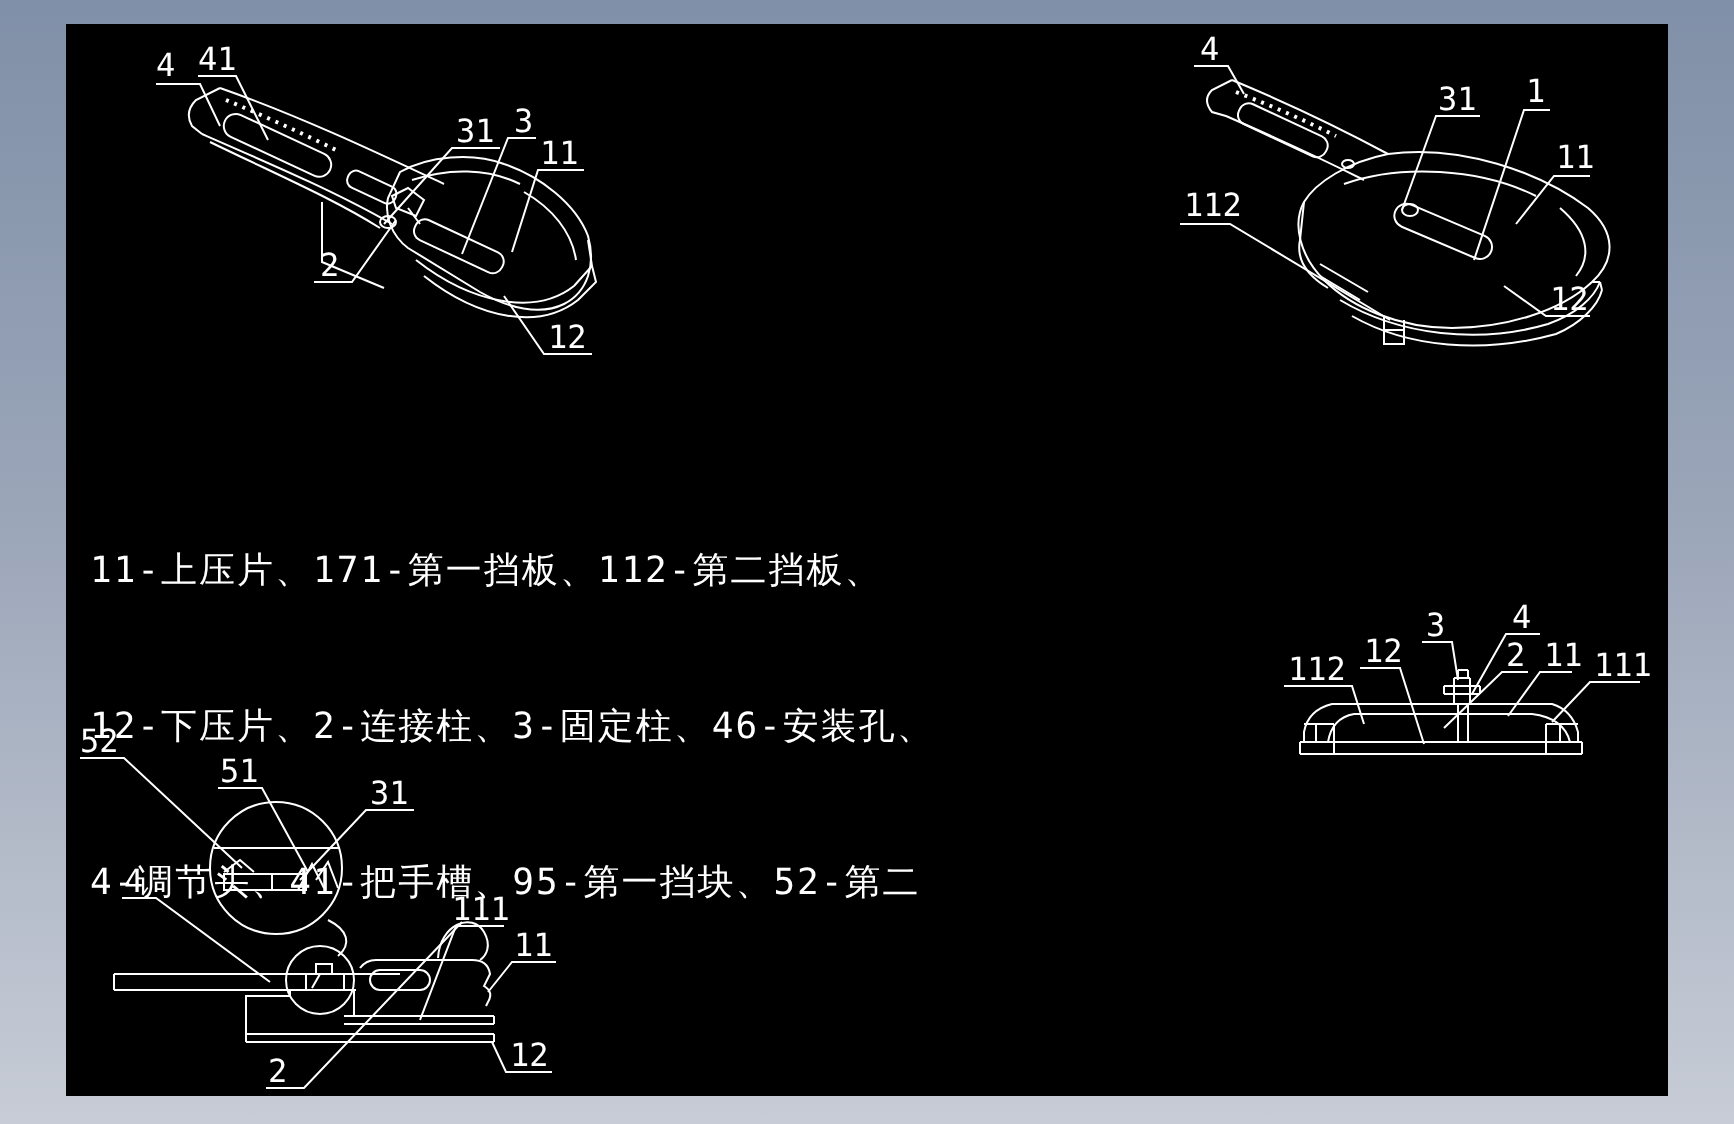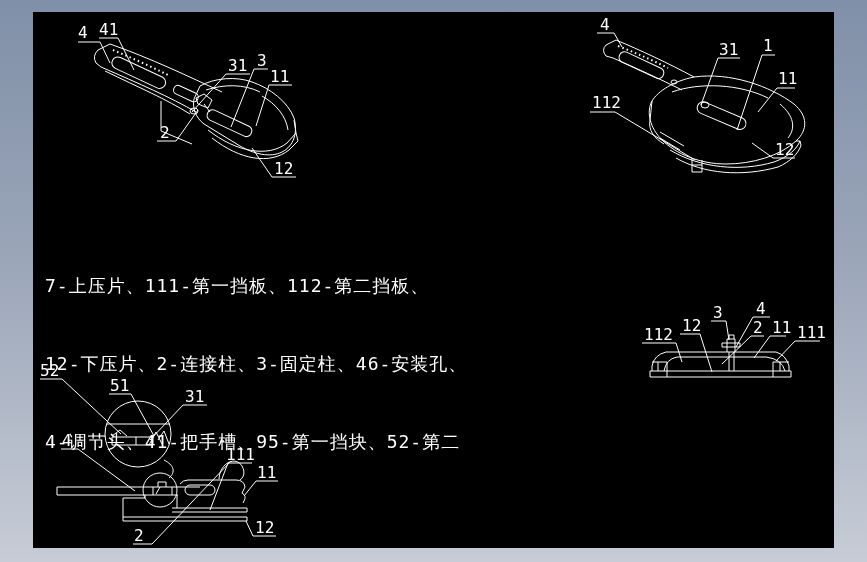--- a/index.html
+++ b/index.html
@@ -158,16 +158,16 @@
     <text class="lbl" x="753" y="333">2</text>
     <path class="ln" d="M764,336 L751,336 L722,364"></path>
     <text class="lbl" x="772" y="333">11</text>
     <path class="ln" d="M786,336 L770,336 L754,358"></path>
     <text class="lbl" x="797" y="338">111</text>
     <path class="ln" d="M820,341 L795,341 L776,361"></path>
   </g>
 </svg>
 
 <div class="legend">
-  <div>7-上压片、111-第一挡板、112-第二挡板、</div>
+  <div>11-上压片、171-第一挡板、112-第二挡板、</div>
   <div>12-下压片、2-连接柱、3-固定柱、46-安装孔、</div>
   <div>4-调节头、41-把手槽、95-第一挡块、52-第二</div>
 </div>
 
 </body></html>

